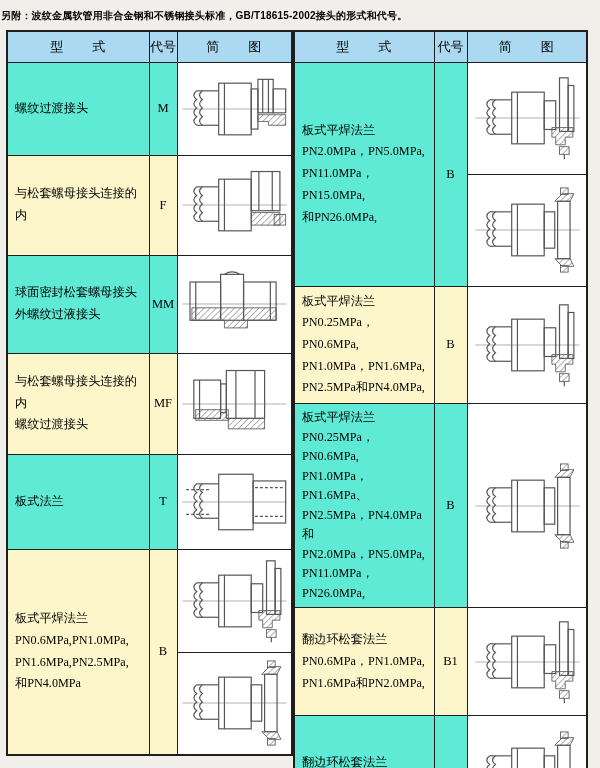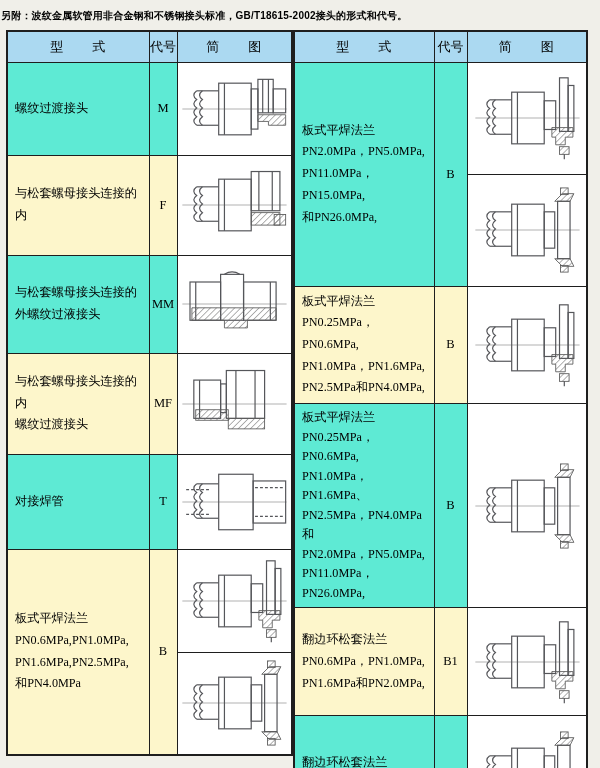--- a/index.html
+++ b/index.html
@@ -115,21 +115,21 @@
               <line class="ln" x1="48" y1="19" x2="48" y2="73"></line>
               <rect class="ln" x="76" y="11" width="30" height="41"></rect>
               <line class="ln" x1="84" y1="11" x2="84" y2="52"></line>
               <line class="ln" x1="98" y1="11" x2="98" y2="52"></line>
               <rect class="ht" style="fill:url(#h1)" x="76" y="54" width="30" height="13"></rect>
               <rect class="ht" style="fill:url(#h1)" x="100" y="56" width="12" height="11"></rect>
             </svg>
           </td>
     </tr>
     <tr style="height:98px;">
-      <td class="type">与松套螺母接头连接的
+      <td class="type">球面密封松套螺母接头
 外螺纹过液接头</td>
       <td class="code">MM</td>
       <td class="dg">
             <svg class="diag" width="112" height="88" viewBox="0 0 116 92">
               <defs>
                 <pattern id="h2" width="4.5" height="4.5" patternUnits="userSpaceOnUse" patternTransform="rotate(45)">
                   <line x1="0" y1="0" x2="0" y2="4.5" stroke="#6b6b6b" stroke-width="1.1"></line>
                 </pattern>
               </defs>
               <line class="cl" x1="4" y1="46" x2="113" y2="46"></line>
@@ -160,21 +160,21 @@
               <rect class="ln" x="44" y="25" width="6" height="30"></rect>
               <rect class="ln" x="50" y="11" width="40" height="50"></rect>
               <line class="ln" x1="60" y1="11" x2="60" y2="61"></line>
               <line class="ln" x1="80" y1="11" x2="80" y2="61"></line>
               <rect class="ht" style="fill:url(#h3)" x="18" y="52" width="34" height="11"></rect>
               <rect class="ht" style="fill:url(#h3)" x="52" y="61" width="38" height="11"></rect>
             </svg>
           </td>
     </tr>
     <tr style="height:95px;">
-      <td class="type">对接焊管</td>
+      <td class="type">板式法兰</td>
       <td class="code">T</td>
       <td class="dg">
             <svg class="diag" width="112" height="88" viewBox="0 0 116 92">
               <defs>
                 <pattern id="h4" width="4.5" height="4.5" patternUnits="userSpaceOnUse" patternTransform="rotate(45)">
                   <line x1="0" y1="0" x2="0" y2="4.5" stroke="#6b6b6b" stroke-width="1.1"></line>
                 </pattern>
               </defs>
               <line class="cl" x1="4" y1="46" x2="113" y2="46"></line>
               <path class="ln" d="M19 27 q-6 4.5 0 9 q-6 4.5 0 9 q-6 4.5 0 9 q-6 4.5 0 9"></path>

